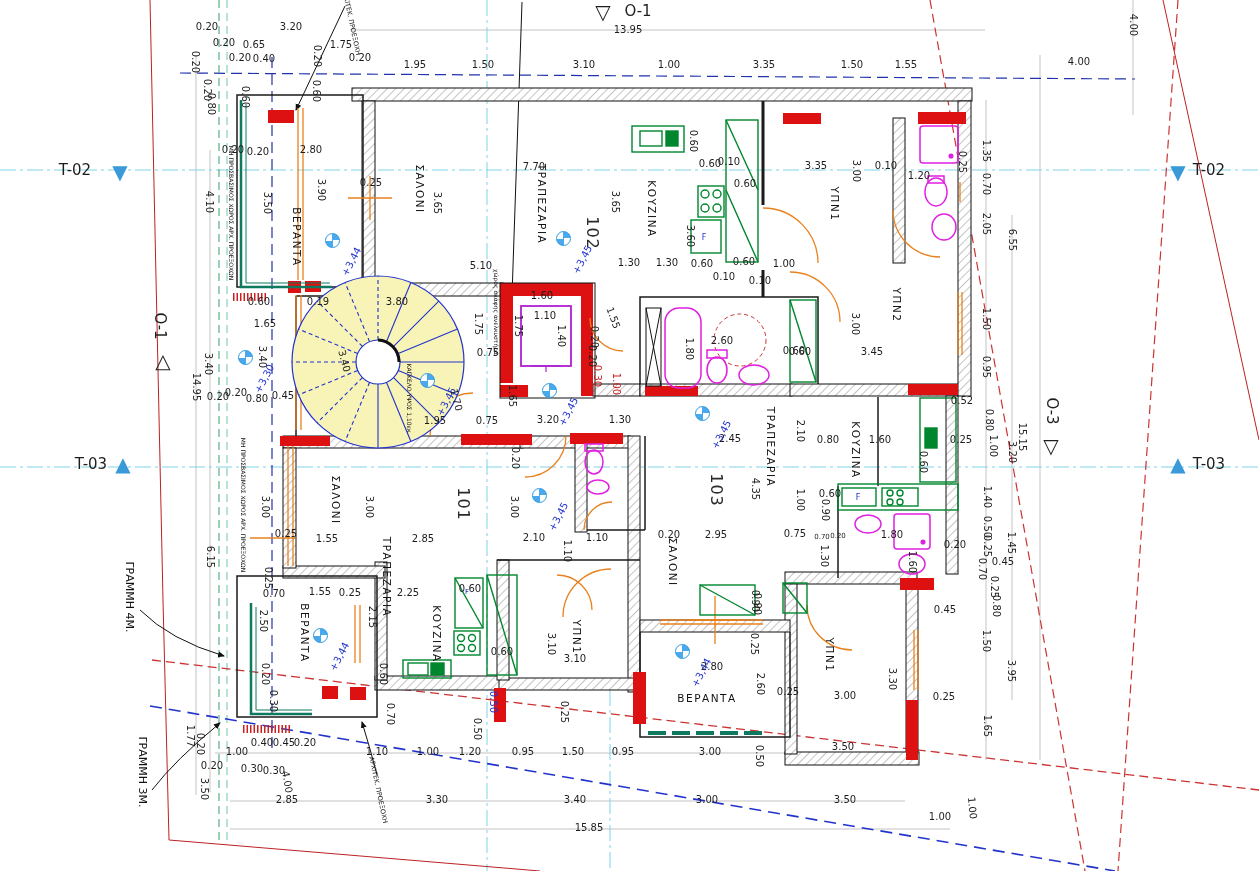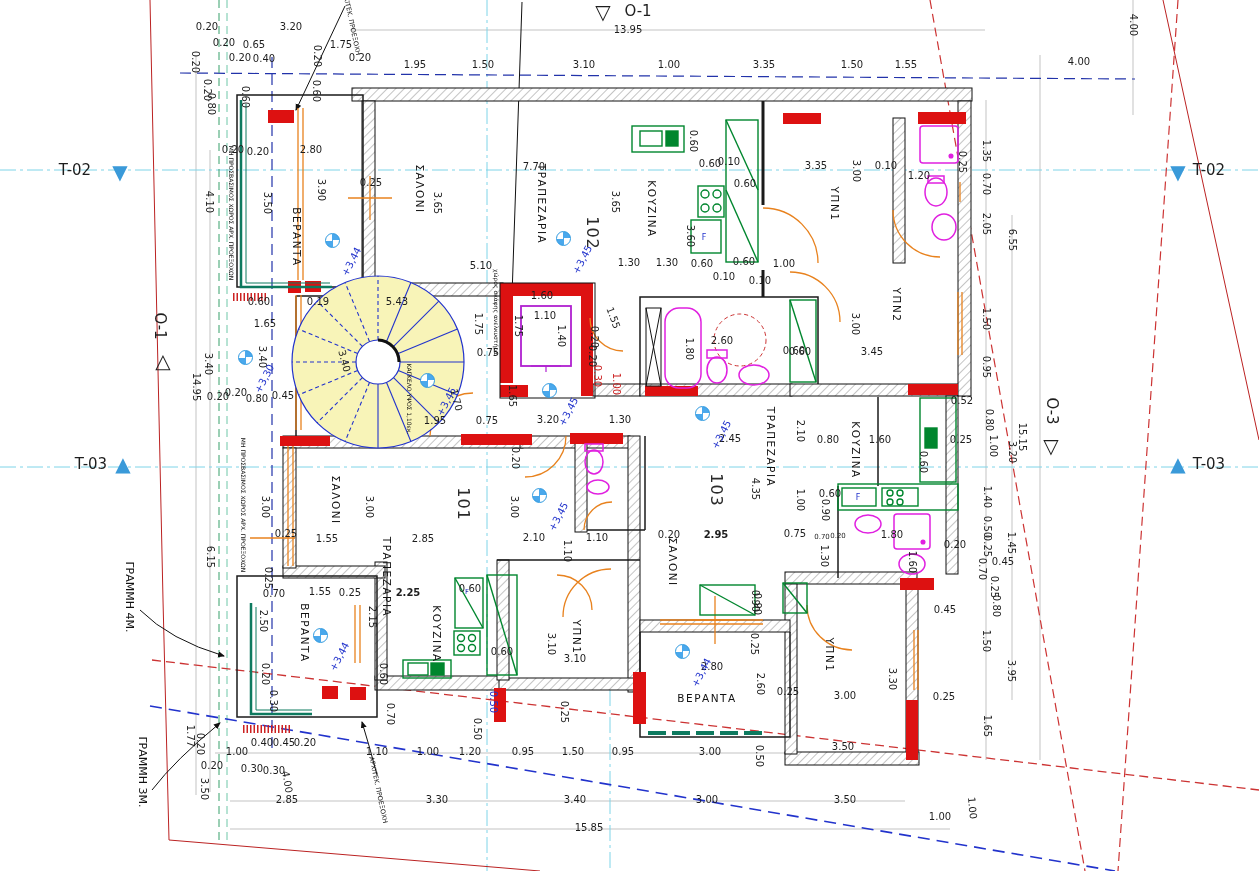--- a/index.html
+++ b/index.html
@@ -349,21 +349,21 @@
       <div class="lbl" style="left: 986px; top: 224px; transform: translate(-50%, -50%) rotate(90deg);">2.05</div>
       <div class="lbl" style="left: 1012px; top: 240px; transform: translate(-50%, -50%) rotate(90deg);">6.55</div>
       <div class="lbl" style="left: 986px; top: 319px; transform: translate(-50%, -50%) rotate(90deg);">1.50</div>
       <div class="lbl" style="left: 986px; top: 367px; transform: translate(-50%, -50%) rotate(90deg);">0.95</div>
       <div class="lbl" style="left: 962px; top: 401px; transform: translate(-50%, -50%) rotate(0deg);">0.52</div>
       <div class="lbl" style="left: 989px; top: 420px; transform: translate(-50%, -50%) rotate(90deg);">0.80</div>
       <div class="lbl" style="left: 993px; top: 446px; transform: translate(-50%, -50%) rotate(90deg);">1.00</div>
       <div class="lbl" style="left: 1022px; top: 437px; transform: translate(-50%, -50%) rotate(90deg);">15.15</div>
       <div class="lbl" style="left: 1012px; top: 452px; transform: translate(-50%, -50%) rotate(90deg);">3.20</div>
       <div class="lbl" style="left: 318px; top: 302px; transform: translate(-50%, -50%) rotate(0deg);">0.19</div>
-      <div class="lbl" style="left: 397px; top: 302px; transform: translate(-50%, -50%) rotate(0deg);">5.43</div>
+      <div class="lbl" style="left: 397px; top: 302px; transform: translate(-50%, -50%) rotate(0deg);">3.80</div>
       <div class="lbl" style="left: 344px; top: 361px; transform: translate(-50%, -50%) rotate(75deg);">3.40</div>
       <div class="lbl" style="left: 478px; top: 324px; transform: translate(-50%, -50%) rotate(90deg);">1.75</div>
       <div class="lbl" style="left: 488px; top: 353px; transform: translate(-50%, -50%) rotate(0deg);">0.75</div>
       <div class="lbl" style="left: 456px; top: 400px; transform: translate(-50%, -50%) rotate(75deg);">1.70</div>
       <div class="lbl" style="left: 435px; top: 421px; transform: translate(-50%, -50%) rotate(0deg);">1.95</div>
       <div class="lbl" style="left: 487px; top: 421px; transform: translate(-50%, -50%) rotate(0deg);">0.75</div>
       <div class="lbl" style="left: 512px; top: 396px; transform: translate(-50%, -50%) rotate(90deg);">1.65</div>
       <div class="lbl" style="left: 542px; top: 296px; transform: translate(-50%, -50%) rotate(0deg);">1.60</div>
       <div class="lbl" style="left: 545px; top: 316px; transform: translate(-50%, -50%) rotate(0deg);">1.10</div>
       <div class="lbl" style="left: 561px; top: 336px; transform: translate(-50%, -50%) rotate(90deg);">1.40</div>
@@ -398,34 +398,34 @@
       <div class="lbl" style="left: 286px; top: 534px; transform: translate(-50%, -50%) rotate(0deg);">0.25</div>
       <div class="lbl" style="left: 327px; top: 539px; transform: translate(-50%, -50%) rotate(0deg);">1.55</div>
       <div class="lbl" style="left: 423px; top: 539px; transform: translate(-50%, -50%) rotate(0deg);">2.85</div>
       <div class="lbl" style="left: 534px; top: 538px; transform: translate(-50%, -50%) rotate(0deg);">2.10</div>
       <div class="lbl" style="left: 597px; top: 538px; transform: translate(-50%, -50%) rotate(0deg);">1.10</div>
       <div class="lbl" style="left: 567px; top: 551px; transform: translate(-50%, -50%) rotate(90deg);">1.10</div>
       <div class="lbl" style="left: 268px; top: 578px; transform: translate(-50%, -50%) rotate(90deg);">0.25</div>
       <div class="lbl" style="left: 274px; top: 594px; transform: translate(-50%, -50%) rotate(0deg);">0.70</div>
       <div class="lbl" style="left: 320px; top: 592px; transform: translate(-50%, -50%) rotate(0deg);">1.55</div>
       <div class="lbl" style="left: 350px; top: 593px; transform: translate(-50%, -50%) rotate(0deg);">0.25</div>
-      <div class="lbl" style="left: 408px; top: 593px; transform: translate(-50%, -50%) rotate(0deg); font-weight: bold;">2.25</div>
+      <div class="lbl" style="left: 408px; top: 593px; transform: translate(-50%, -50%) rotate(0deg);">2.25</div>
       <div class="lbl" style="left: 470px; top: 589px; transform: translate(-50%, -50%) rotate(0deg);">0.60</div>
       <div class="lbl" style="left: 730px; top: 439px; transform: translate(-50%, -50%) rotate(0deg);">2.45</div>
       <div class="lbl" style="left: 800px; top: 431px; transform: translate(-50%, -50%) rotate(90deg);">2.10</div>
       <div class="lbl" style="left: 828px; top: 440px; transform: translate(-50%, -50%) rotate(0deg);">0.80</div>
       <div class="lbl" style="left: 880px; top: 440px; transform: translate(-50%, -50%) rotate(0deg);">1.60</div>
       <div class="lbl" style="left: 961px; top: 440px; transform: translate(-50%, -50%) rotate(0deg);">0.25</div>
       <div class="lbl" style="left: 923px; top: 462px; transform: translate(-50%, -50%) rotate(90deg);">0.60</div>
       <div class="lbl" style="left: 755px; top: 489px; transform: translate(-50%, -50%) rotate(90deg);">4.35</div>
       <div class="lbl" style="left: 800px; top: 500px; transform: translate(-50%, -50%) rotate(90deg);">1.00</div>
       <div class="lbl" style="left: 830px; top: 494px; transform: translate(-50%, -50%) rotate(0deg);">0.60</div>
       <div class="lbl" style="left: 825px; top: 510px; transform: translate(-50%, -50%) rotate(90deg);">0.90</div>
       <div class="lbl" style="left: 669px; top: 535px; transform: translate(-50%, -50%) rotate(0deg);">0.20</div>
-      <div class="lbl" style="left: 716px; top: 535px; transform: translate(-50%, -50%) rotate(0deg); font-weight: bold;">2.95</div>
+      <div class="lbl" style="left: 716px; top: 535px; transform: translate(-50%, -50%) rotate(0deg);">2.95</div>
       <div class="lbl" style="left: 795px; top: 534px; transform: translate(-50%, -50%) rotate(0deg);">0.75</div>
       <div class="lbl" style="left: 822px; top: 537px; transform: translate(-50%, -50%) rotate(0deg); font-size: 7px;">0.70</div>
       <div class="lbl" style="left: 838px; top: 536px; transform: translate(-50%, -50%) rotate(0deg); font-size: 7px;">0.20</div>
       <div class="lbl" style="left: 824px; top: 556px; transform: translate(-50%, -50%) rotate(90deg);">1.30</div>
       <div class="lbl" style="left: 892px; top: 535px; transform: translate(-50%, -50%) rotate(0deg);">1.80</div>
       <div class="lbl" style="left: 912px; top: 562px; transform: translate(-50%, -50%) rotate(90deg);">1.60</div>
       <div class="lbl" style="left: 955px; top: 545px; transform: translate(-50%, -50%) rotate(0deg);">0.20</div>
       <div class="lbl" style="left: 755px; top: 601px; transform: translate(-50%, -50%) rotate(90deg);">0.90</div>
       <div class="lbl" style="left: 945px; top: 610px; transform: translate(-50%, -50%) rotate(0deg);">0.45</div>
       <div class="lbl" style="left: 987px; top: 497px; transform: translate(-50%, -50%) rotate(90deg);">1.40</div>

